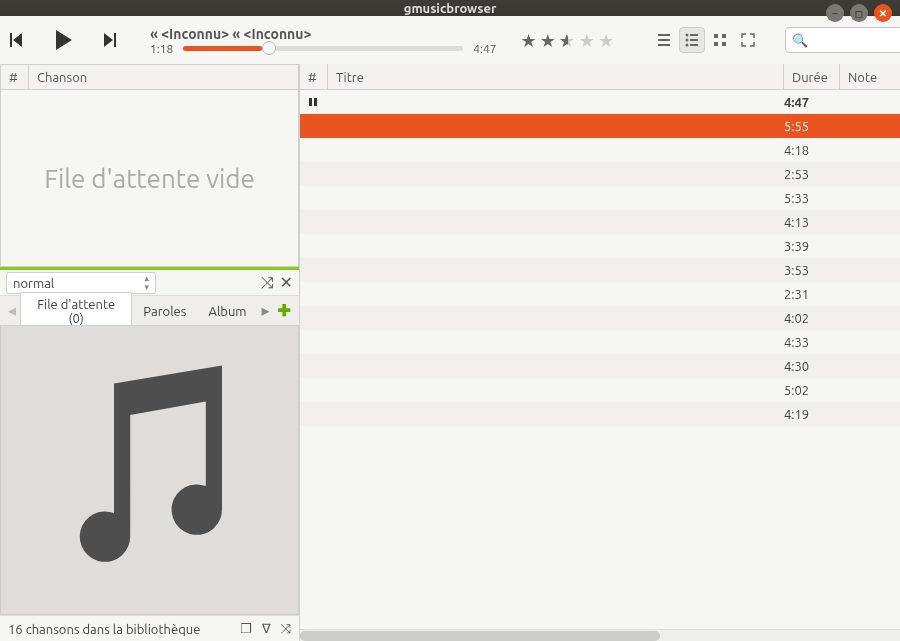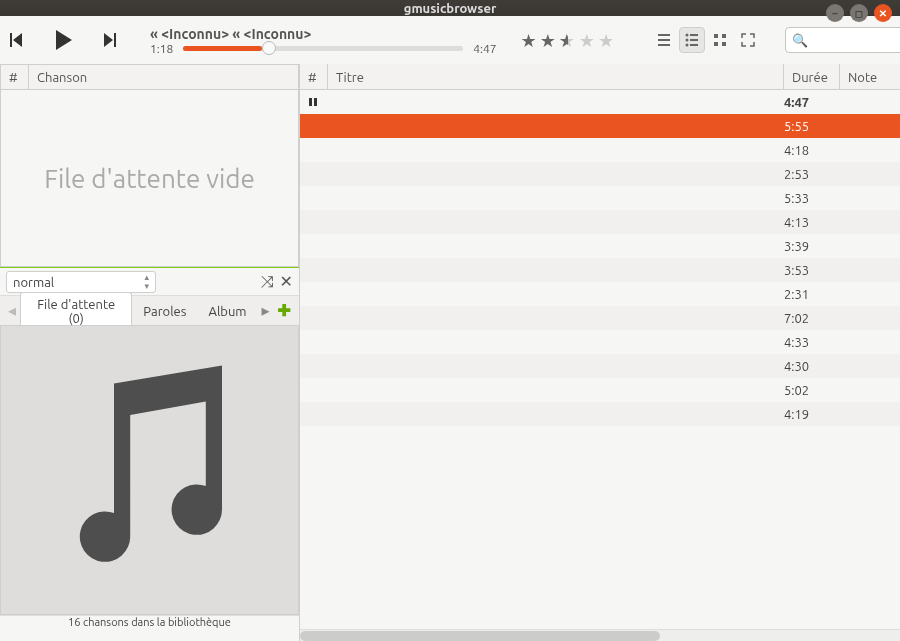--- a/index.html
+++ b/index.html
@@ -27,28 +27,28 @@
 .search { display:flex; align-items:center; border:1px solid #c9c6c2; border-radius:4px; height:26px; padding:0 6px; background:#fff; width:130px;}
 .search span { color:#888; font-size:13px;}
 .search input { border:none; outline:none; flex:1; font-size:13px; background:transparent; padding:0 4px;}
 .gear { width:34px; height:34px; border:1px solid #ddd; border-radius:50%; display:flex; align-items:center; justify-content:center; color:#bfbfbf; margin-left:8px;}
 
 .main { flex:1; display:flex; min-height:0; }
 .left { width:300px; border-right:1px solid #cfcfcd; display:flex; flex-direction:column;}
 .left .header { height:26px; border:1px solid #cfcfcd; border-top:1px solid #cfcfcd; display:flex; align-items:center; font-size:13px; color:#555; background:#f3f2f0;}
 .left .header .col { padding:0 8px; border-right:1px solid #cfcfcd; height:100%; display:flex; align-items:center; white-space:nowrap;}
 .queue-body { flex:1; border:1px solid #cfcfcd; border-top:none; display:flex; align-items:center; justify-content:center; color:#aaa; font-size:26px; }
-.queue-foot { height:28px; display:flex; align-items:center; padding:0 6px; gap:6px; border-top:1px solid #84cc16;}
+.queue-foot { height:28px; display:flex; align-items:center; padding:0 6px; gap:6px; border-top:3px solid #84cc16;}
 .dropdown { border:1px solid #cfcfcd; border-radius:3px; height:22px; padding:0 6px; font-size:13px; color:#444; background:#fff; display:flex; align-items:center; gap:6px; width:150px; justify-content:space-between;}
 .tabs { height:30px; display:flex; align-items:center; gap:0; padding:0 4px; background:#efeeed; border-top:1px solid #dedddb;}
 .tab { padding:4px 10px; font-size:13px; color:#444; border:1px solid transparent; border-radius:3px 3px 0 0; }
 .tab.active { background:#fff; border-color:#cfcfcd; border-bottom-color:#fff;text-align:center;}
 .artbox { flex:0 0 290px; background:#dedddb; border:1px solid #cfcfcd; display:flex; align-items:center; justify-content:center;}
 .noteicon svg { width:180px; height:210px; }
-.statusbar { height:26px; border-top:1px solid #dedddb; display:flex; align-items:center; padding:0 8px; font-size:11px; color:#444; gap:10px;flex-direction:column;}
+.statusbar { height:26px; border-top:1px solid #dedddb; display:flex; align-items:center; padding:0 8px; font-size:13px; color:#444; gap:10px;}
 
 .right { flex:1; display:flex; flex-direction:column; min-width:0;}
 .right .rheader { height:26px; display:flex; border-bottom:1px solid #cfcfcd; background:#f3f2f0; font-size:13px; color:#555;}
 .right .rheader .col { padding:0 8px; border-right:1px solid #cfcfcd; display:flex; align-items:center;}
 .right .group { padding:4px 8px; font-size:14px; color:#333; }
 .right .group b { font-weight:bold; }
 .tracklist { flex:1; overflow:auto; }
 .trackrow { height:24px; display:flex; align-items:center; font-size:13px; color:#444; padding-left:8px; }
 .trackrow:nth-child(even){ background:#f1f0ef; }
 .trackrow .c-idx { width:22px; }
@@ -259,21 +259,21 @@
         </div>
         <div class="trackrow">
           <div class="c-idx"></div>
           <div class="c-title"></div>
           <div class="c-dur">2:31</div>
           <div class="c-note"></div>
         </div>
         <div class="trackrow">
           <div class="c-idx"></div>
           <div class="c-title"></div>
-          <div class="c-dur">7:02</div>
+          <div class="c-dur">4:02</div>
           <div class="c-note"></div>
         </div>
         <div class="trackrow">
           <div class="c-idx"></div>
           <div class="c-title"></div>
           <div class="c-dur">4:33</div>
           <div class="c-note"></div>
         </div>
         <div class="trackrow">
           <div class="c-idx"></div>

